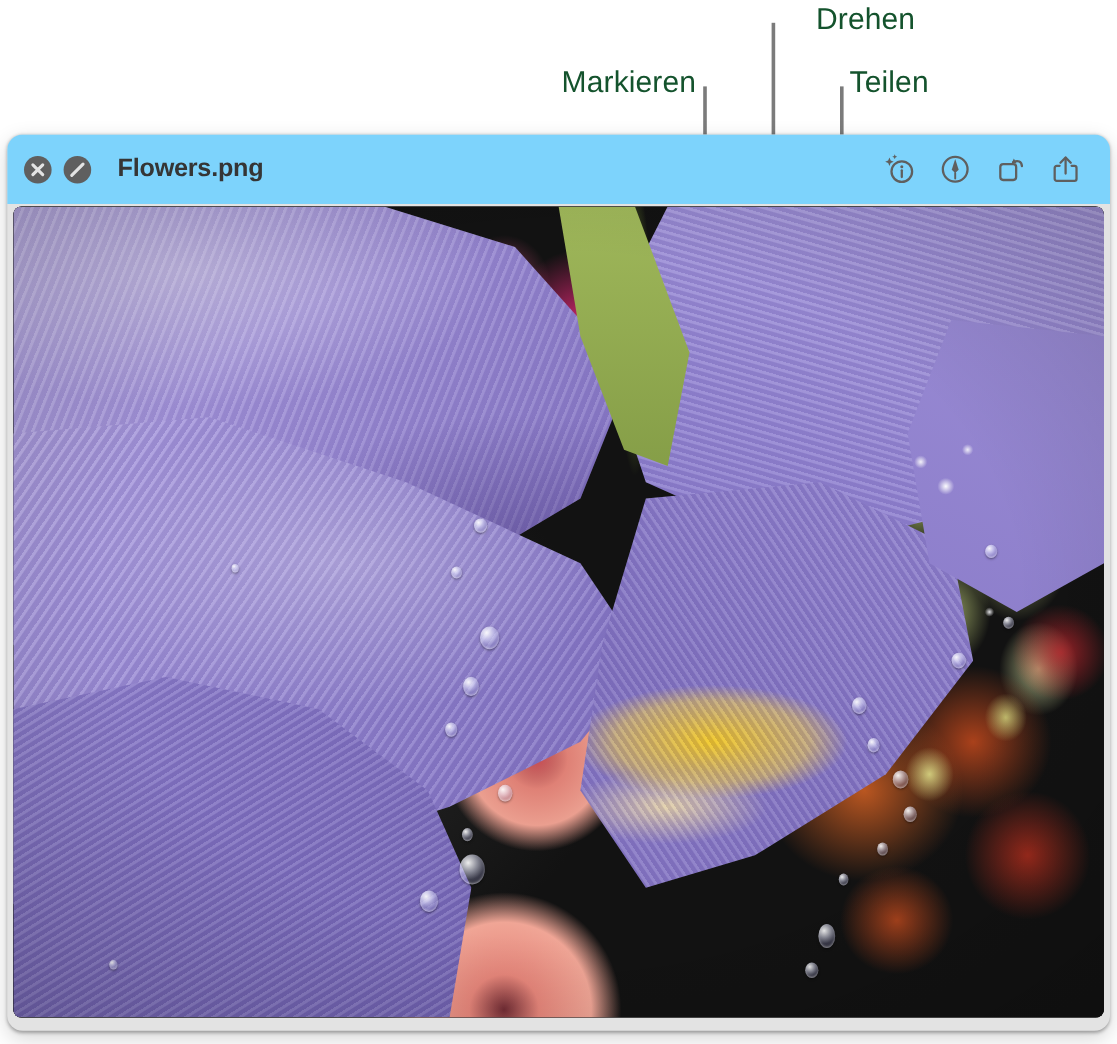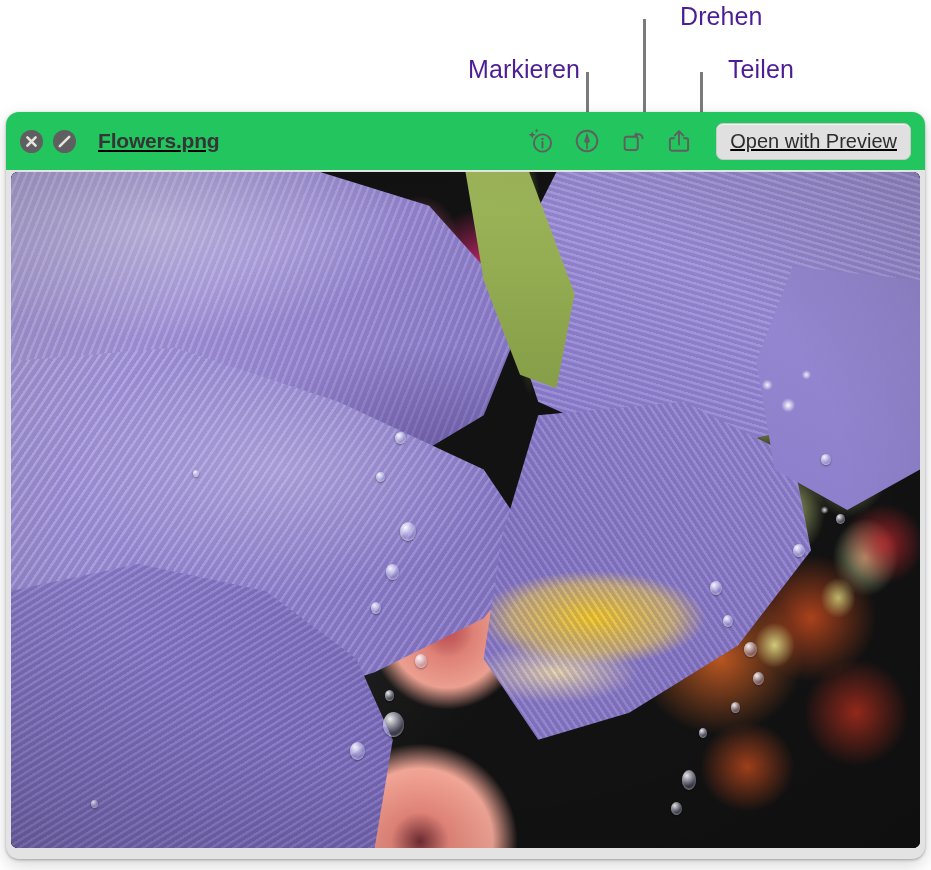--- a/index.html
+++ b/index.html
@@ -8,21 +8,21 @@
     background: #ffffff;
     font-family: "Liberation Sans", sans-serif;
     overflow: hidden;
   }
   #root { position: relative; width: 931px; height: 870px; background:#fff; }
 
   
   .callout-label {
     position: absolute;
     font-size: 25px;
-    color: #4c1d95;
+    color: #14532d;
     white-space: nowrap;
     letter-spacing: 0.1px;
   }
   .leader-line {
     position: absolute;
     width: 3px;
     background: #7b7b7b;
   }
 
   
@@ -31,22 +31,22 @@
     left: 6px; top: 112px;
     width: 919px; height: 747px;
     background: #e3e3e3;
     border-radius: 13px;
     box-shadow: 0 1px 3px rgba(0,0,0,.30), 0 6px 18px rgba(0,0,0,.16);
     overflow: hidden;
   }
   #ql-toolbar {
     position: absolute; left:0; top:0;
     width: 919px; height: 58px;
-    background: #22c55e;
-    display: flex; align-items: center; text-decoration: underline;
+    background: #7dd3fc;
+    display: flex; align-items: center;
   }
 
   .tb-left { display:flex; align-items:center; gap:10px; margin-left: 14px; }
   .round-btn {
     width: 23px; height: 23px; border-radius: 50%;
     background: #5f5f5f; position: relative; cursor: default;
     flex: 0 0 auto;
   }
   .round-btn svg { position:absolute; left:0; top:0; }
 
@@ -103,21 +103,21 @@
     <div class="callout-label" style="left:452px; top:55px;margin-left:16px;">Markieren</div>
     <div class="leader-line" style="left:586px; top:72px; height:42px;"></div>
   </div>
 
   <div>
     <div class="callout-label" style="left:680px; top:2px;">Drehen</div>
     <div class="leader-line" style="left:643px; top:19px; height:95px;"></div>
   </div>
 
   <div>
-    <div class="callout-label" style="left:708px; top:55px;margin-left:20px;">Teilen</div>
+    <div class="callout-label" style="left:708px; top:55px;">Teilen</div>
     <div class="leader-line" style="left:700px; top:72px; height:42px;"></div>
   </div>
 
   <div id="ql-window">
 
     <div id="ql-toolbar">
 
       <div class="tb-left">
         <div class="round-btn">
           <svg width="23" height="23" viewBox="0 0 23 23">
@@ -161,21 +161,20 @@
         </div>
 
         <div class="tb-icon">
           <svg width="30" height="30" viewBox="0 0 30 30">
             <path d="M10 12.2 H7.6 a1.7 1.7 0 0 0 -1.7 1.7 V23 a1.7 1.7 0 0 0 1.7 1.7 H22.4 A1.7 1.7 0 0 0 24.1 23 V13.9 a1.7 1.7 0 0 0 -1.7 -1.7 H20" fill="none" stroke="#5f5f5f" stroke-width="1.9" stroke-linecap="round"></path>
             <path d="M15 18.6 V5.6" stroke="#5f5f5f" stroke-width="1.9" stroke-linecap="round"></path>
             <path d="M10.7 9.6 L15 5.2 L19.3 9.6" fill="none" stroke="#5f5f5f" stroke-width="1.9" stroke-linecap="round" stroke-linejoin="round"></path>
           </svg>
         </div>
 
-        <div id="open-with-btn">Open with Preview</div>
       </div>
     </div>
 
     <div id="photo">
 
       <div class="layer" style="background:
              radial-gradient(ellipse 46% 40% at 10% 62%, #3a3a3a 0%, #1c1c1c 70%, #121212 100%),
              linear-gradient(160deg,#1a1a1a 0%,#161616 50%,#101010 100%);"></div>
 
       <div class="layer" style="background:

